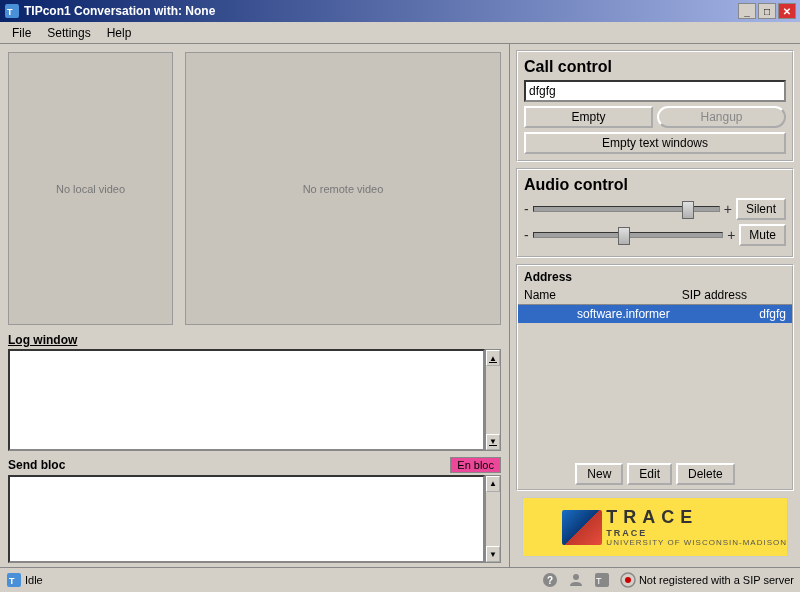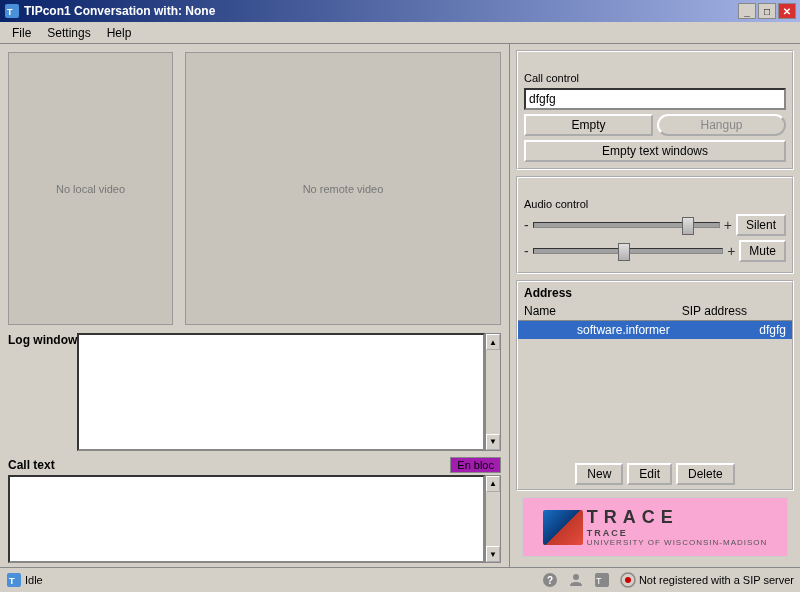--- a/index.html
+++ b/index.html
@@ -87,21 +87,21 @@
       display: flex;
       justify-content: space-between;
       align-items: center;
       margin-bottom: 2px;
     }
     .send-label {
       font-weight: bold;
       font-size: 12px;
     }
     .en-bloc-btn {
-      background: #a21caf;
+      background: #ec4899;
       border: 1px solid #888;
       padding: 1px 6px;
       cursor: pointer;
       font-size: 11px;
     }
 
     
     .right-panel {
       width: 290px;
       display: flex;
@@ -111,24 +111,23 @@
       gap: 6px;
     }
 
     
     .call-control {
       background: #d4d0c8;
       border: 2px groove #fff;
       padding: 6px;
     }
     .section-title {
-      font-weight: normal;
-      font-size: 11px;
+      font-weight: bold;
+      font-size: 16px;
       margin-bottom: 4px;
-      margin-top: 14px;
     }
     .call-input {
       width: 100%;
       height: 22px;
       border: 2px inset #888;
       background: white;
       font-size: 12px;
       padding: 1px 3px;
       margin-bottom: 4px;
     }
@@ -226,25 +225,25 @@
     }
     .address-buttons {
       display: flex;
       gap: 4px;
       padding: 4px 6px;
       justify-content: center;
     }
 
     
     .logo-area {
-      background: #f9a8d4;
+      background: #fde047;
       border: 1px solid #ccc;
       height: 60px;
       display: flex;
-      align-items: center;
+      align-items: flex-end;
       justify-content: center;
       flex-direction: column;
       margin: 0 6px 4px 6px;
     }
     .logo-text-trace {
       font-size: 18px;
       font-weight: bold;
       letter-spacing: 6px;
       color: #333;
     }
@@ -370,35 +369,35 @@
 
       <div class="video-section">
         <div class="local-video-box">
           <span>No local video</span>
         </div>
         <div class="remote-video-box">
           <span>No remote video</span>
         </div>
       </div>
 
-      <div style="padding: 4px 8px 2px 8px; display:flex; flex-direction:row; height:130px;">
+      <div style="padding: 4px 8px 2px 8px; display:flex; flex-direction:column; height:130px;text-decoration:underline;">
         <div class="log-label">Log window</div>
         <div style="flex:1; display:flex;">
           <textarea style="flex: 1 1 0%; background: white; border: 2px inset rgb(136, 136, 136); resize: none; font-size: 11px; overflow-y: auto;"></textarea>
           <div style="width:16px; background:#d4d0c8; border:1px solid #888; display:flex; flex-direction:column;">
             <div style="height:16px; background:#d4d0c8; border:1px outset #fff; display:flex; align-items:center; justify-content:center; font-size:8px; cursor:pointer;">▲</div>
             <div style="flex:1;"></div>
             <div style="height:16px; background:#d4d0c8; border:1px outset #fff; display:flex; align-items:center; justify-content:center; font-size:8px; cursor:pointer;">▼</div>
           </div>
         </div>
       </div>
 
       <div style="padding: 4px 8px 4px 8px; display:flex; flex-direction:column; height:120px;">
         <div class="send-header">
-          <span class="send-label">Call text</span>
+          <span class="send-label">Send bloc</span>
           <button class="en-bloc-btn">En bloc</button>
         </div>
         <div style="flex:1; display:flex;">
           <textarea style="flex: 1 1 0%; background: white; border: 2px inset rgb(136, 136, 136); resize: none; font-size: 11px; overflow-y: auto;"></textarea>
           <div style="width:16px; background:#d4d0c8; border:1px solid #888; display:flex; flex-direction:column;">
             <div style="height:16px; background:#d4d0c8; border:1px outset #fff; display:flex; align-items:center; justify-content:center; font-size:8px; cursor:pointer;">▲</div>
             <div style="flex:1;"></div>
             <div style="height:16px; background:#d4d0c8; border:1px outset #fff; display:flex; align-items:center; justify-content:center; font-size:8px; cursor:pointer;">▼</div>
           </div>
         </div>

